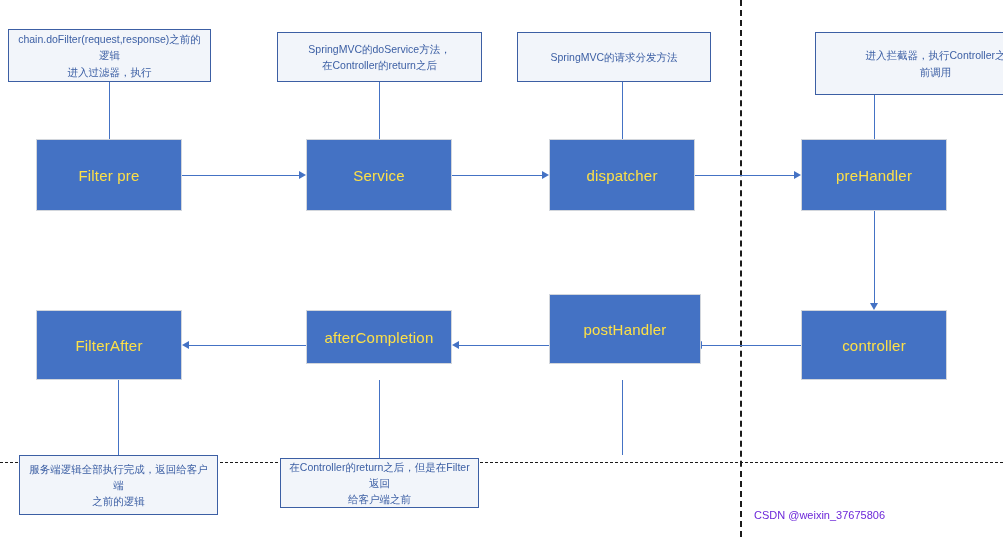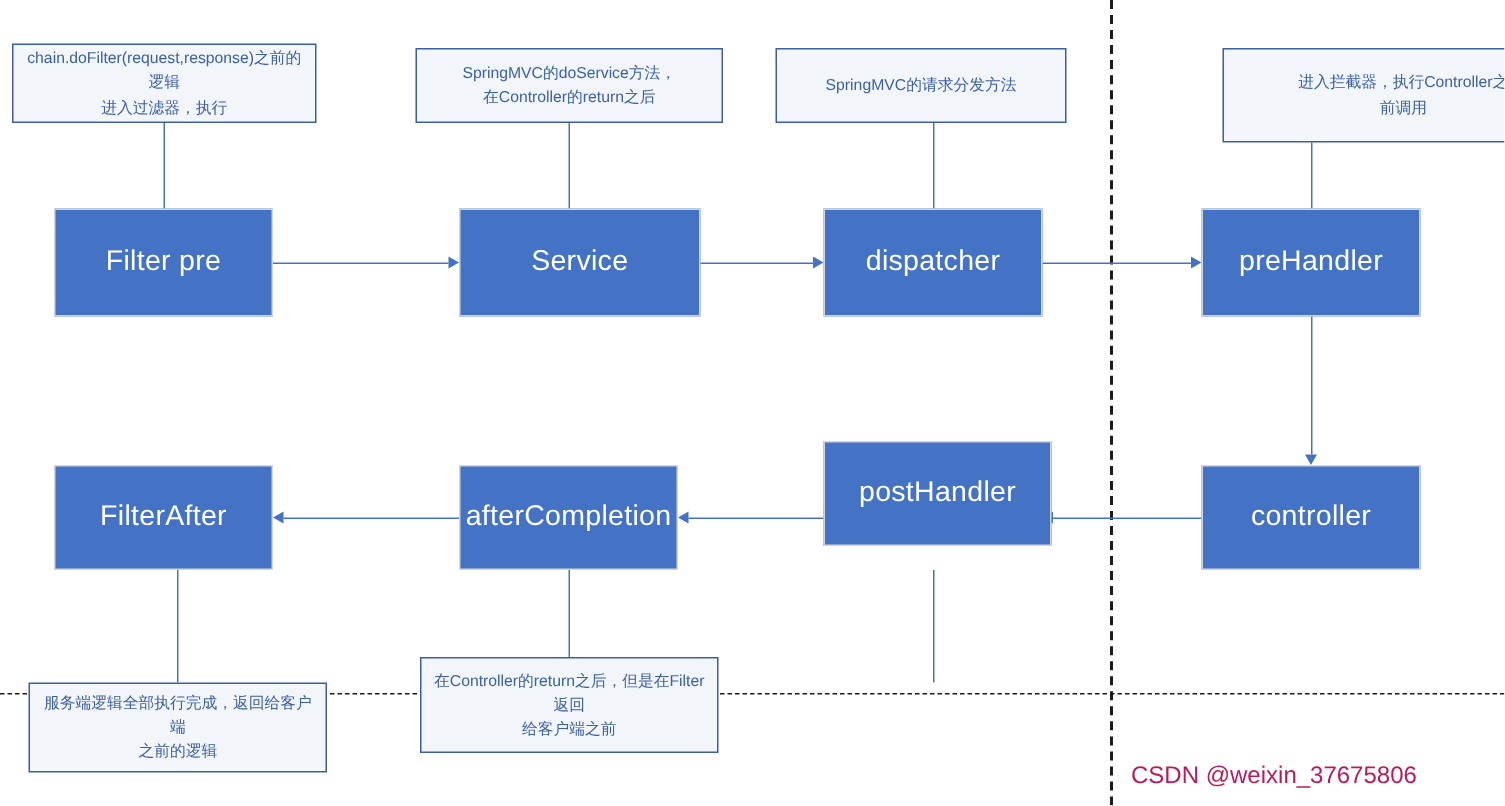--- a/index.html
+++ b/index.html
@@ -14,25 +14,25 @@
     background: #ffffff;
     font-family: "Liberation Sans", sans-serif;
     overflow: hidden;
   }
 
   
   .node {
     position: absolute;
     background: #4472C4;
     border: 1px solid #D2D6DC;
-    color: #ffffff;
+    color: #fde047;
     display: flex;
     align-items: center;
     justify-content: center;
-    font-size: 19px;
+    font-size: 15px;
     letter-spacing: 0.2px;
     box-sizing: border-box;
     z-index: 5;
   }
 
   
   .note {
     position: absolute;
     background: #F2F5FA;
     border: 1.3px solid #3C5FA4;
@@ -94,22 +94,22 @@
   .dash-h {
     position: absolute;
     height: 0;
     border-top: 1.6px dashed #1b1b1b;
     z-index: 2;
   }
 
   
   .watermark {
     position: absolute;
-    color: #be185d;
-    font-size: 16px;
+    color: #6d28d9;
+    font-size: 11px;
     white-space: nowrap;
     z-index: 9;
     text-align: center;
   }
 </style>
 </head>
 <body>
 
 <div id="canvas">
 
@@ -144,21 +144,21 @@
 
   <div class="v-line" style="left:109px; top:82px; height:57px;"></div>
   <div class="v-line" style="left:379px; top:82px; height:57px;"></div>
   <div class="v-line" style="left:622px; top:82px; height:57px;"></div>
   <div class="v-line" style="left:874px; top:82px; height:57px;"></div>
 
   <div class="node" style="left:36px; top:139px; width:146px; height:72px;">
     <span>Filter pre</span>
   </div>
 
-  <div class="node" style="left:306px; top:139px; width:161px; height:72px;">
+  <div class="node" style="left:306px; top:139px; width:146px; height:72px;">
     <span>Service</span>
   </div>
 
   <div class="node" style="left:549px; top:139px; width:146px; height:72px;">
     <span>dispatcher</span>
   </div>
 
   <div class="node" style="left:801px; top:139px; width:146px; height:72px;">
     <span>preHandler</span>
   </div>
@@ -172,21 +172,21 @@
   <div class="h-line" style="left:695px; top:175px; width:99px;"></div>
   <div class="arrow-r" style="left:794px; top:170.5px;"></div>
 
   <div class="v-line" style="left:874px; top:211px; width:0; height:92px;"></div>
   <div class="arrow-d" style="left:869.5px; top:303px;"></div>
 
   <div class="node" style="left:36px; top:310px; width:146px; height:70px;">
     <span>FilterAfter</span>
   </div>
 
-  <div class="node" style="left:306px; top:310px; width:146px; height:70px;">
+  <div class="node" style="left:306px; top:310px; width:146px; height:54px;">
     <span>afterCompletion</span>
   </div>
 
   <div class="node" style="left:549px; top:294px; width:152px; height:70px;">
     <span>postHandler</span>
   </div>
 
   <div class="node" style="left:801px; top:310px; width:146px; height:70px;">
     <span>controller</span>
   </div>
@@ -204,21 +204,21 @@
   <div class="v-line" style="left:379px; top:380px; height:78px;"></div>
   <div class="v-line" style="left:622px; top:380px; height:75px;"></div>
 
   <div class="note note-cn" style="left:19px; top:455px; width:199px; height:60px;">
     <div>
       <div>服务端逻辑全部执行完成，返回给客户端</div>
       <div>之前的逻辑</div>
     </div>
   </div>
 
-  <div class="note note-cn" style="left:280px; top:438px; width:199px; height:64px;">
+  <div class="note note-cn" style="left:280px; top:458px; width:199px; height:50px;">
     <div>
       <div>在Controller的return之后，但是在Filter返回</div>
       <div>给客户端之前</div>
     </div>
   </div>
 
 
   <div class="watermark" style="left:754px; top:509px;">CSDN @weixin_37675806</div>
 
 </div>

